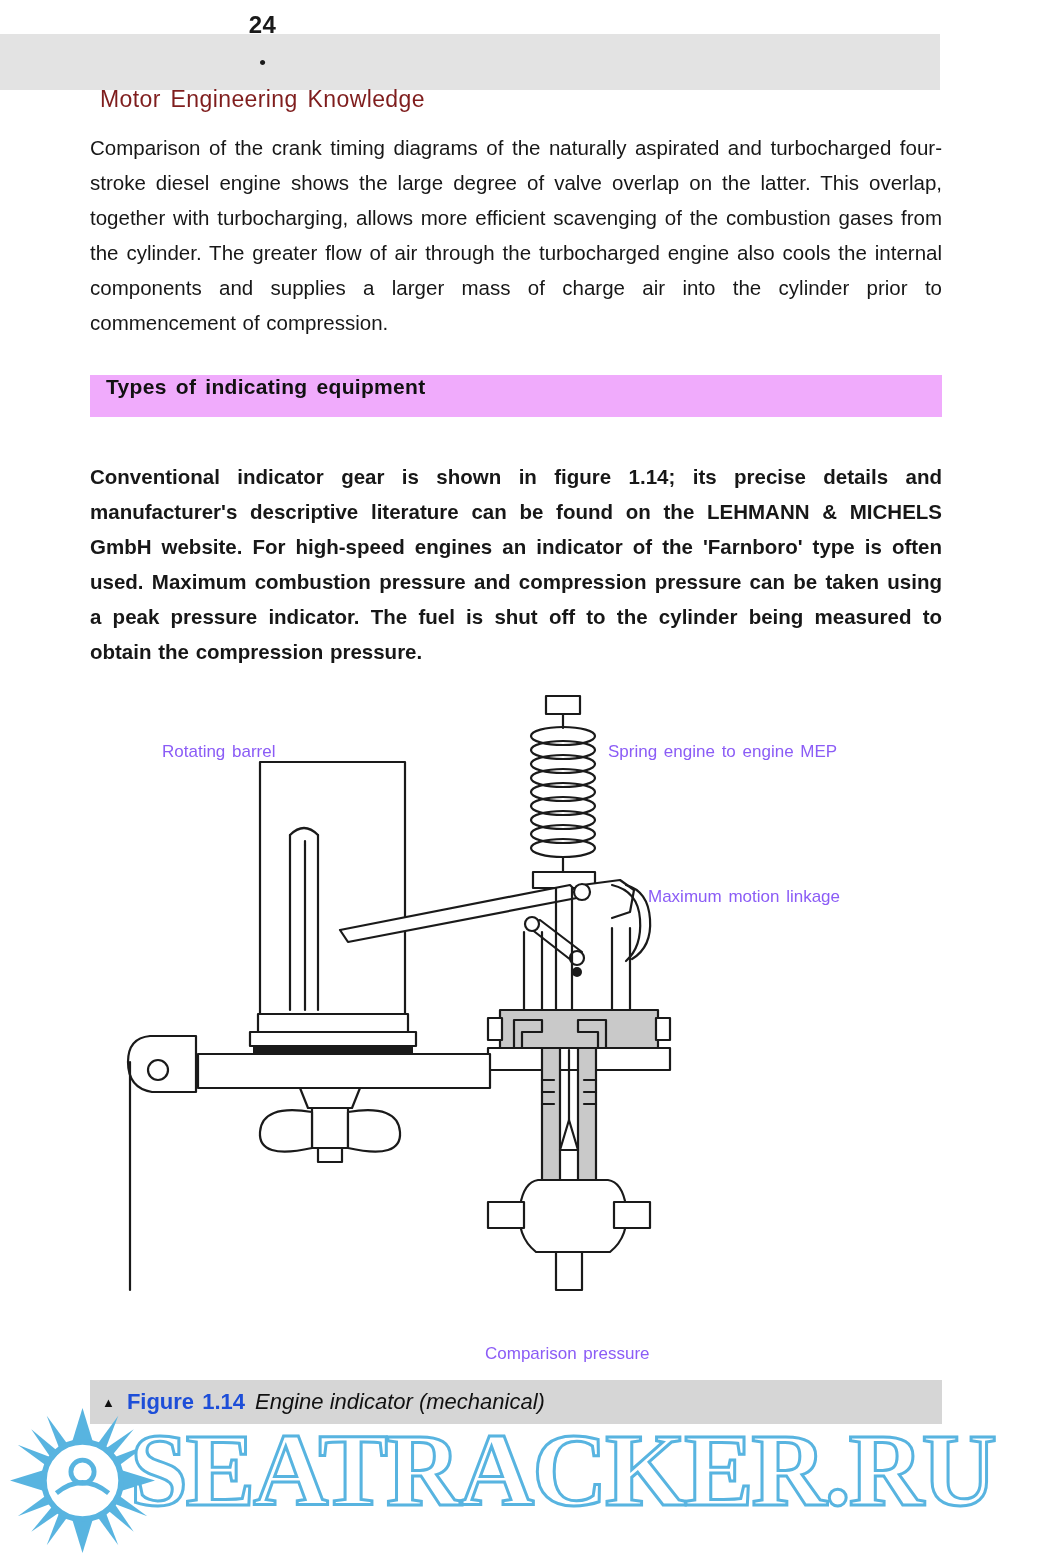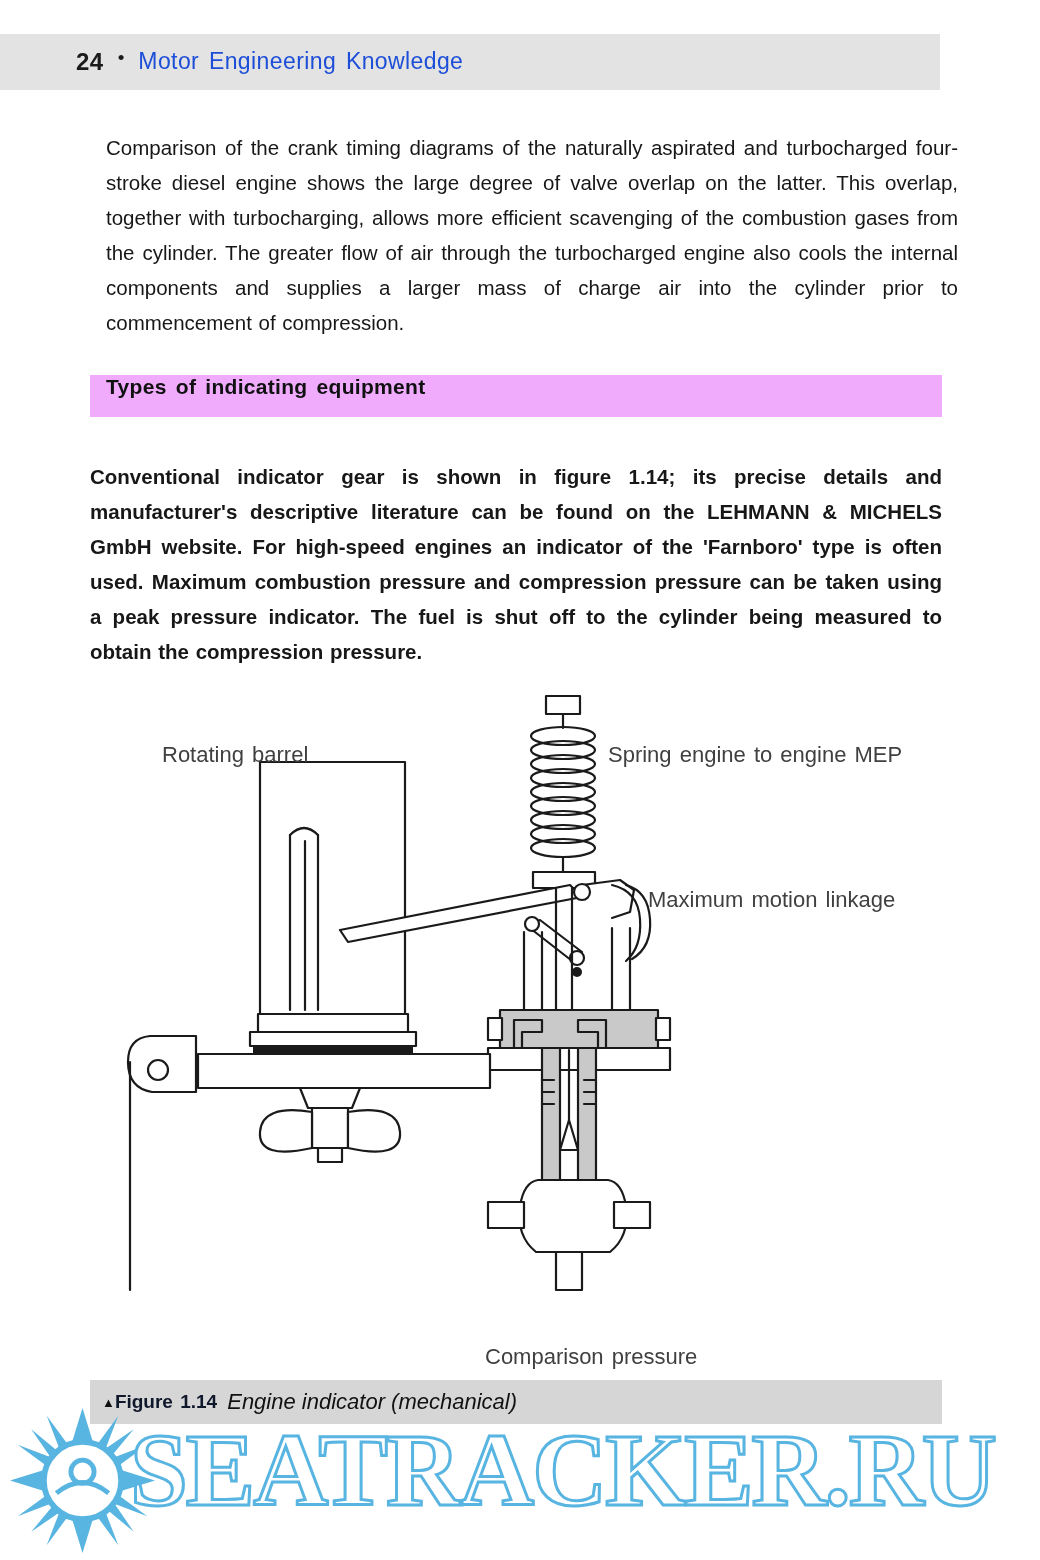--- a/index.html
+++ b/index.html
@@ -19,48 +19,49 @@
     left: 0;
     top: 34px;
     width: 940px;
     height: 56px;
     background: #e3e3e3;
     display: flex;
     align-items: center;
   }
   .header-inner {
     display: flex;
-    margin-left: 76px;
+    align-items: center;
+    margin-left: 100px;
     gap: 14px;
+    flex-direction: column;
   }
   .page-number {
     font-size: 24px;
     font-weight: bold;
     color: #1a1a1a;
     letter-spacing: 0.5px;
   }
   .header-dot {
     font-size: 19px;
     color: #1a1a1a;
     line-height: 1;
   }
   .header-title {
     font-size: 23px;
-    color: #1d4ed8;
+    color: #7f1d1d;
     letter-spacing: 0.4px;
     word-spacing: 3px;
   }
 
   
   .content {
     position: absolute;
     left: 90px;
     top: 130px;
     width: 852px;
-    margin-left: 16px;
   }
   p.body {
     margin: 0 0 0 0;
     font-size: 20.5px;
     line-height: 35px;
     color: #171717;
     text-align: justify;
     word-spacing: 1px;
   }
 
@@ -96,22 +97,22 @@
     position: absolute;
     left: 90px;
     top: 680px;
     width: 860px;
     height: 700px;
   }
   .figure-area svg { display: block; }
 
   .fig-label {
     position: absolute;
-    font-size: 22px;
-    color: #404040;
+    font-size: 17px;
+    color: #8b5cf6;
     white-space: nowrap;
     word-spacing: 2px;
   }
   #lbl-rotating-barrel { left: 72px; top: 62px; }
   #lbl-spring { left: 518px; top: 62px; }
   #lbl-linkage { left: 558px; top: 207px; }
   #lbl-combustion { left: 395px; top: 664px; }
 
   
   .caption-band {
@@ -124,24 +125,24 @@
     display: flex;
     align-items: center;
   }
   .caption-triangle {
     margin-left: 12px;
     font-size: 13px;
     color: #111;
     line-height: 1;
   }
   .caption-num {
-    margin-left: 0;
-    font-size: 19px;
-    font-weight: bold;
-    color: #0f172a;
+    margin-left: 12px;
+    font-size: 22px;
+    font-weight: bold;
+    color: #1d4ed8;
     word-spacing: 2px;
   }
   .caption-text {
     margin-left: 10px;
     font-size: 22px;
     font-style: italic;
     color: #111;
   }
 
   

